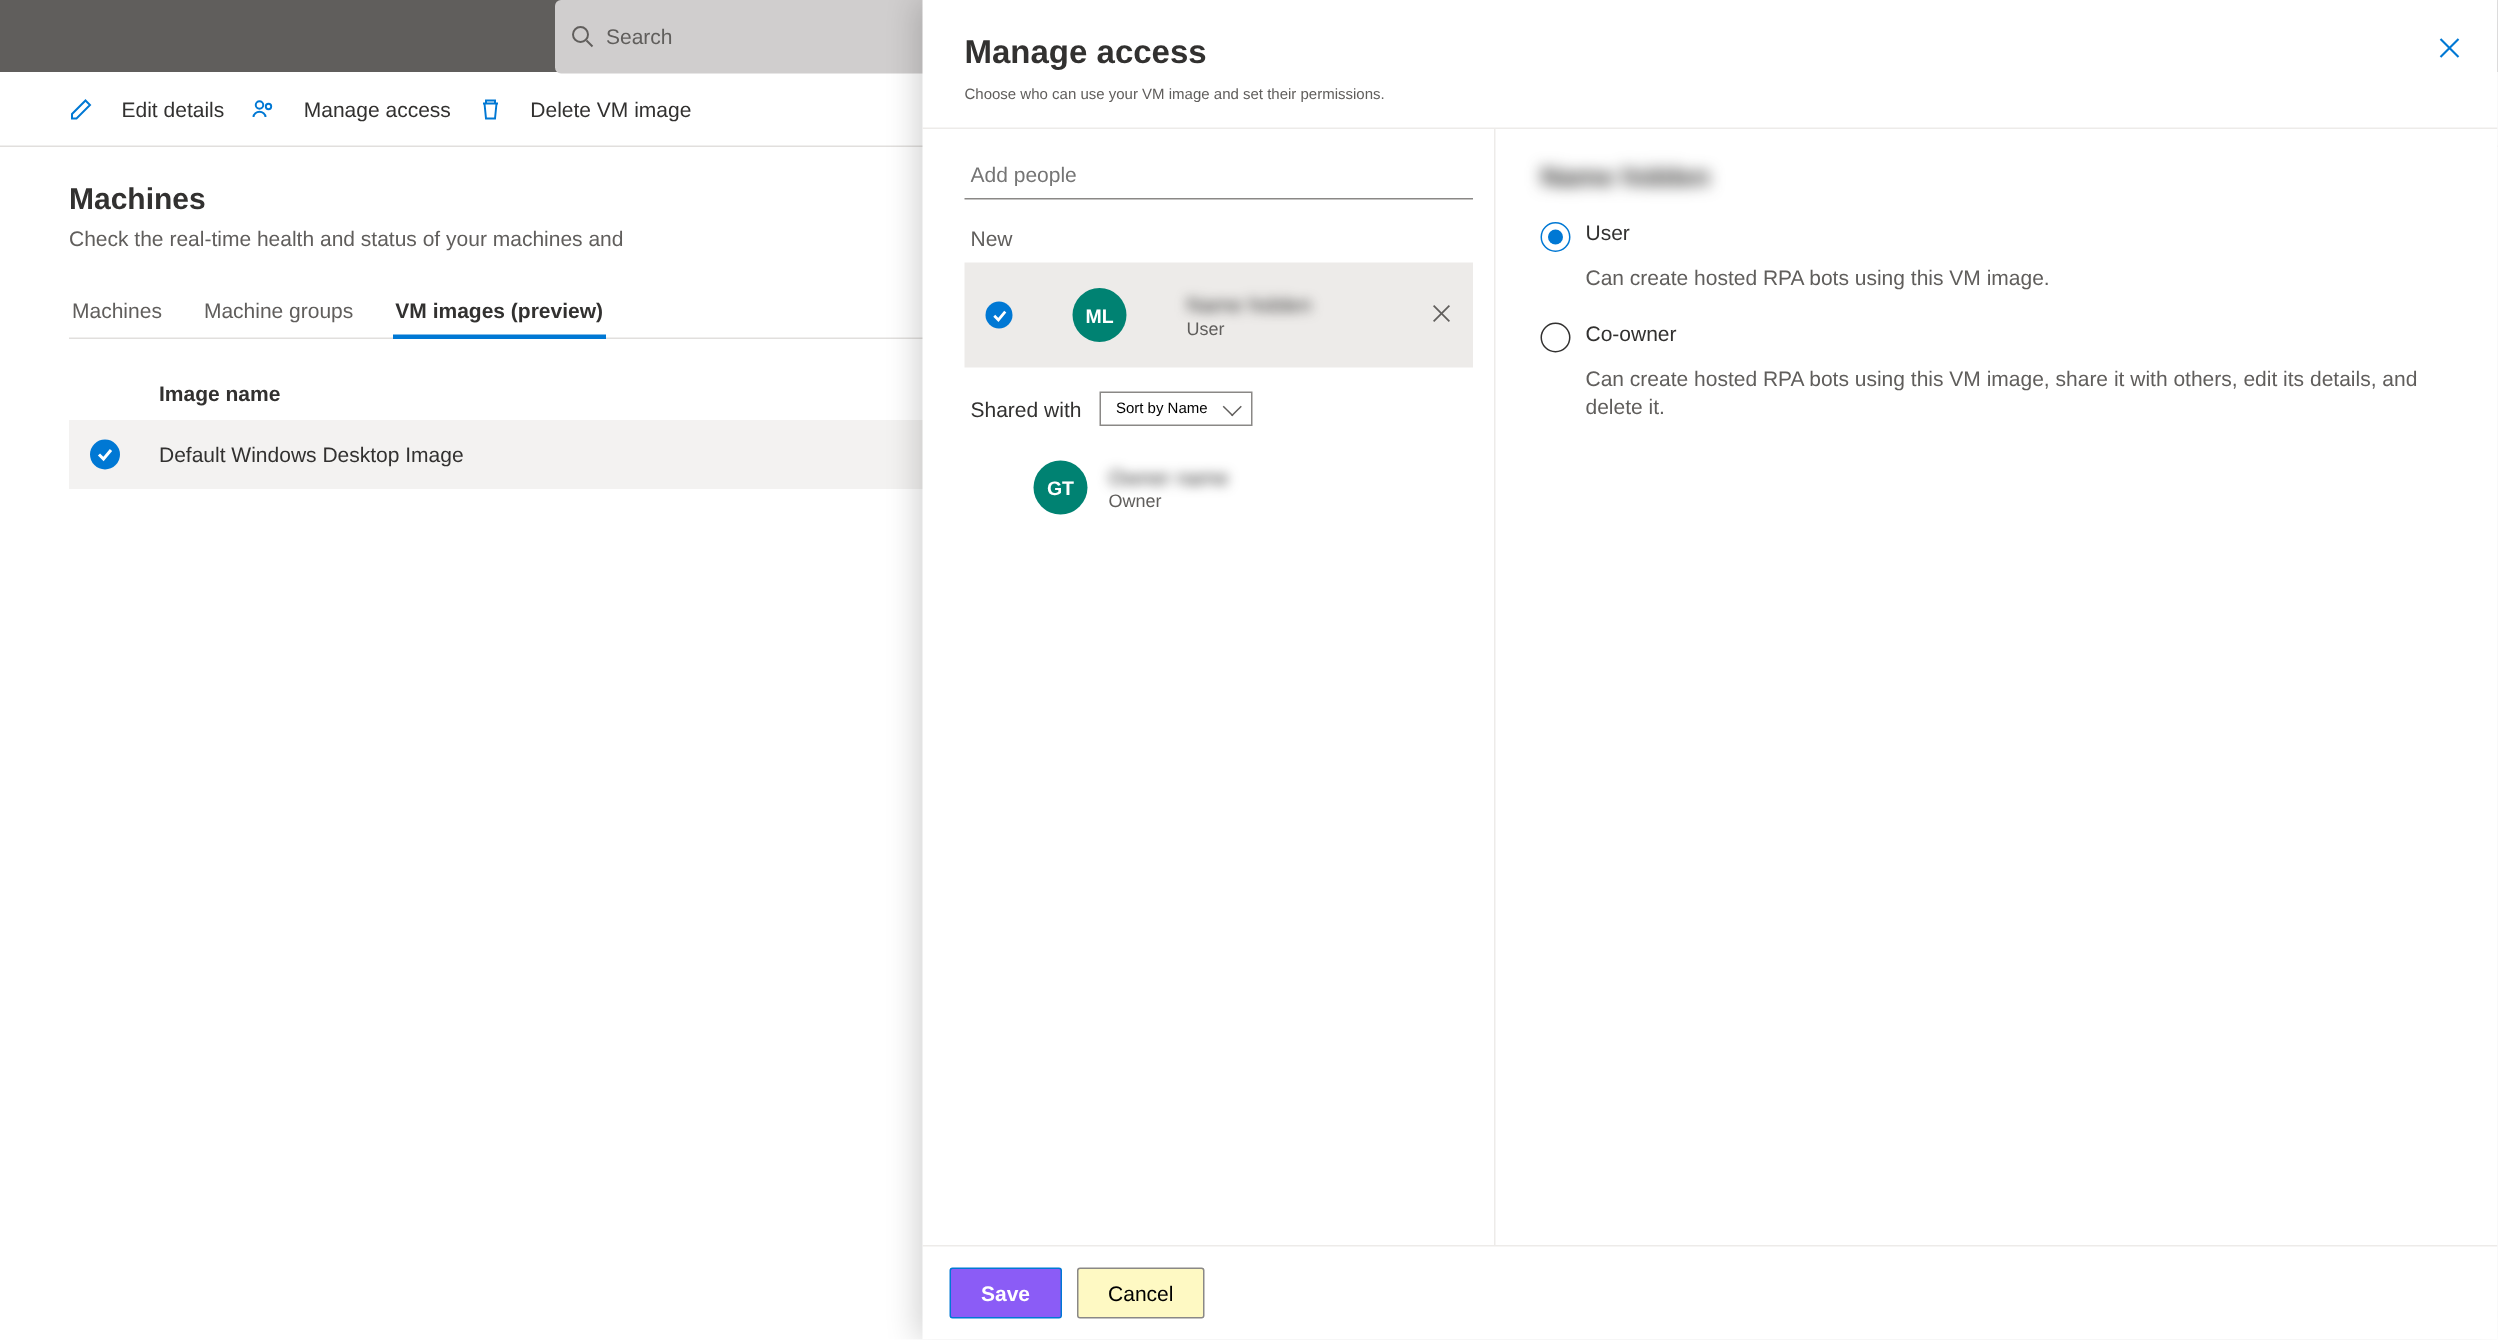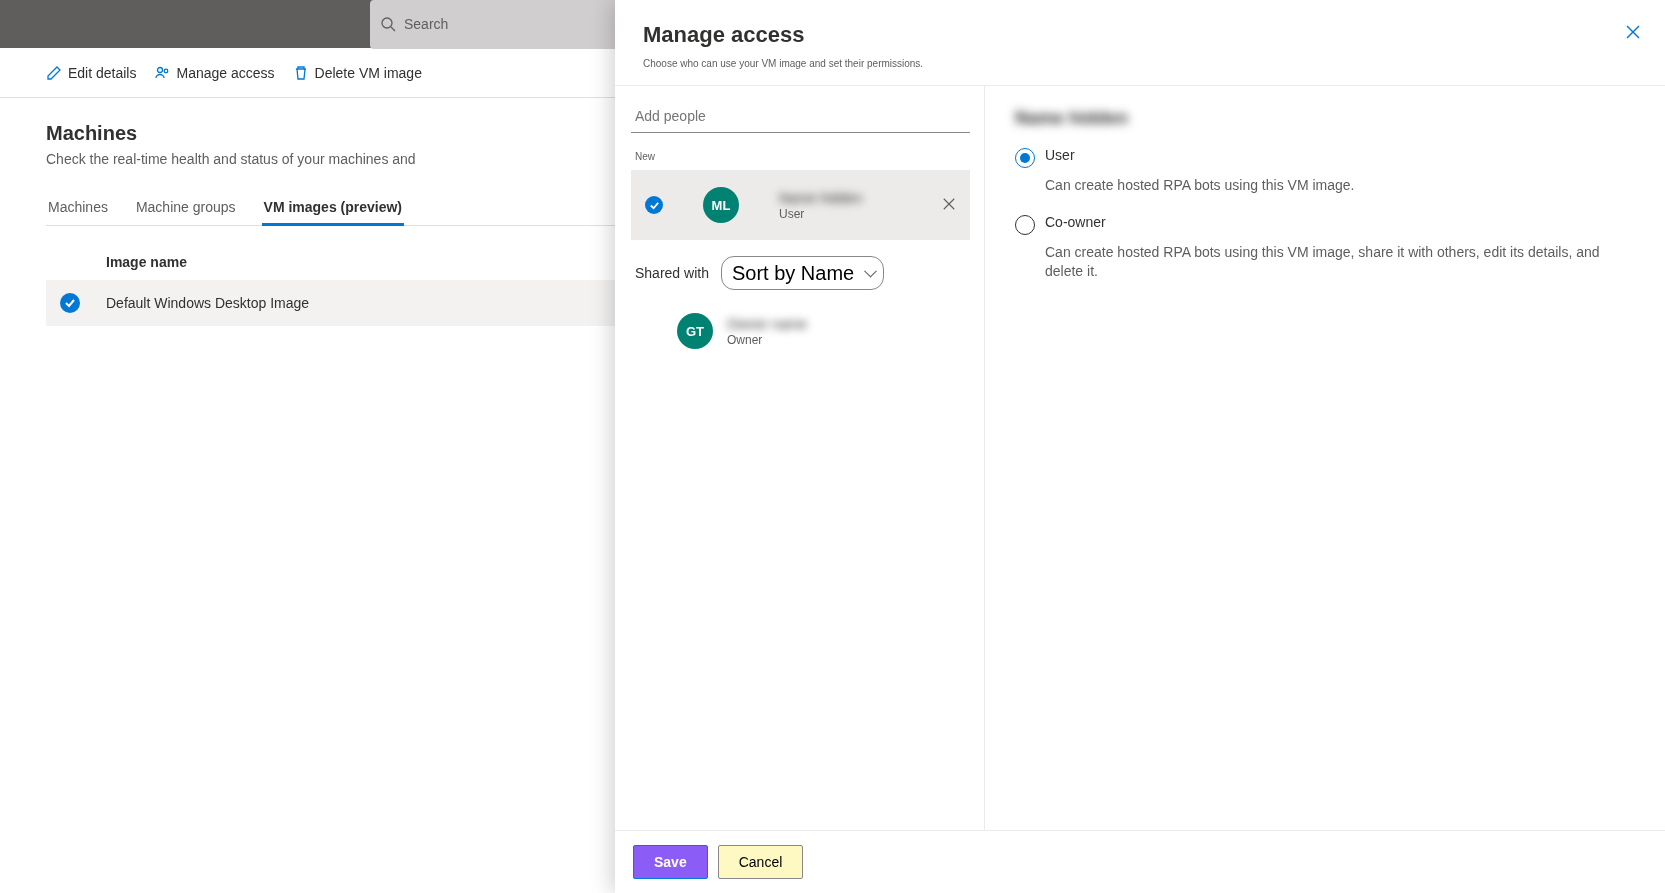--- a/index.html
+++ b/index.html
@@ -35,21 +35,21 @@
       height: 50px;
       border-bottom: 1px solid #e1dfdd;
       display: flex;
       align-items: center;
       padding: 0 46px;
       gap: 18px;
     }
     .toolbar-btn {
       display: flex;
       align-items: center;
-      gap: 6px;
+      gap: 19px;
       color: #323130;
       cursor: pointer;
       font-size: 14px;
     }
     .toolbar-btn svg { color: #0078d4; }
     .toolbar-btn.danger svg { color: #0078d4; }
     .content {
       padding: 24px 46px;
     }
     .page-title {
@@ -140,38 +140,39 @@
     }
     .panel-body {
       flex: 1;
       display: flex;
       overflow: hidden;
     }
     .col-left {
       width: 370px;
       border-right: 1px solid #edebe9;
       padding: 14px 14px 14px 16px;
+      margin-left: 12px;
     }
     .col-right {
       flex: 1;
       padding: 22px 30px;
     }
     .add-input {
       width: 100%;
       border: none;
       border-bottom: 1px solid #8a8886;
       padding: 8px 4px;
       font-size: 14px;
       outline: none;
       margin-bottom: 18px;
       color: #605e5c;
     }
     .section-label {
       color: #605e5c;
-      font-size: 10px;
+      font-size: 14px;
       margin-bottom: 8px;
       padding-left: 4px;
     }
     .person-row {
       display: flex;
       align-items: center;
       height: 70px;
       padding: 0 14px;
       gap: 14px;
       position: relative;
@@ -217,23 +218,23 @@
       cursor: pointer;
     }
     .shared-header {
       display: flex;
       align-items: center;
       gap: 12px;
       margin: 16px 4px 6px;
     }
     .sort-select {
       border: 1px solid #8a8886;
-      border-radius: 13px;
+      border-radius: 0;
       padding: 5px 28px 5px 10px;
-      font-size: 20px;
+      font-size: 10px;
       background: #fff;
       appearance: none;
       cursor: pointer;
       position: relative;
     }
     .select-wrap { position: relative; display:inline-block; }
     .select-wrap::after {
       content: "";
       position: absolute;
       right: 9px; top: 50%;

